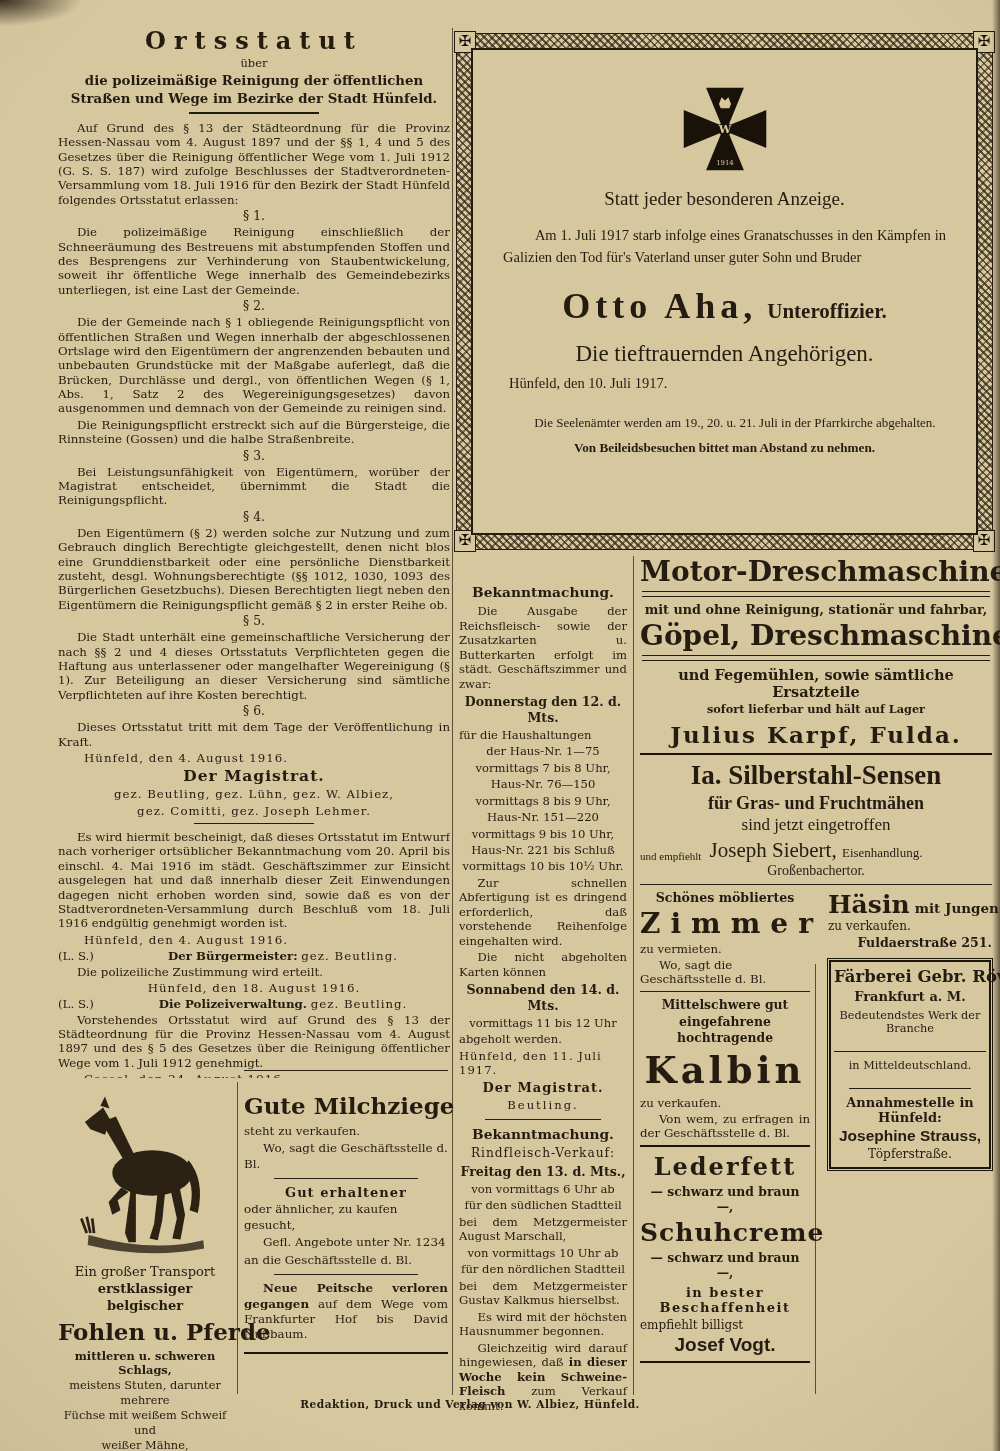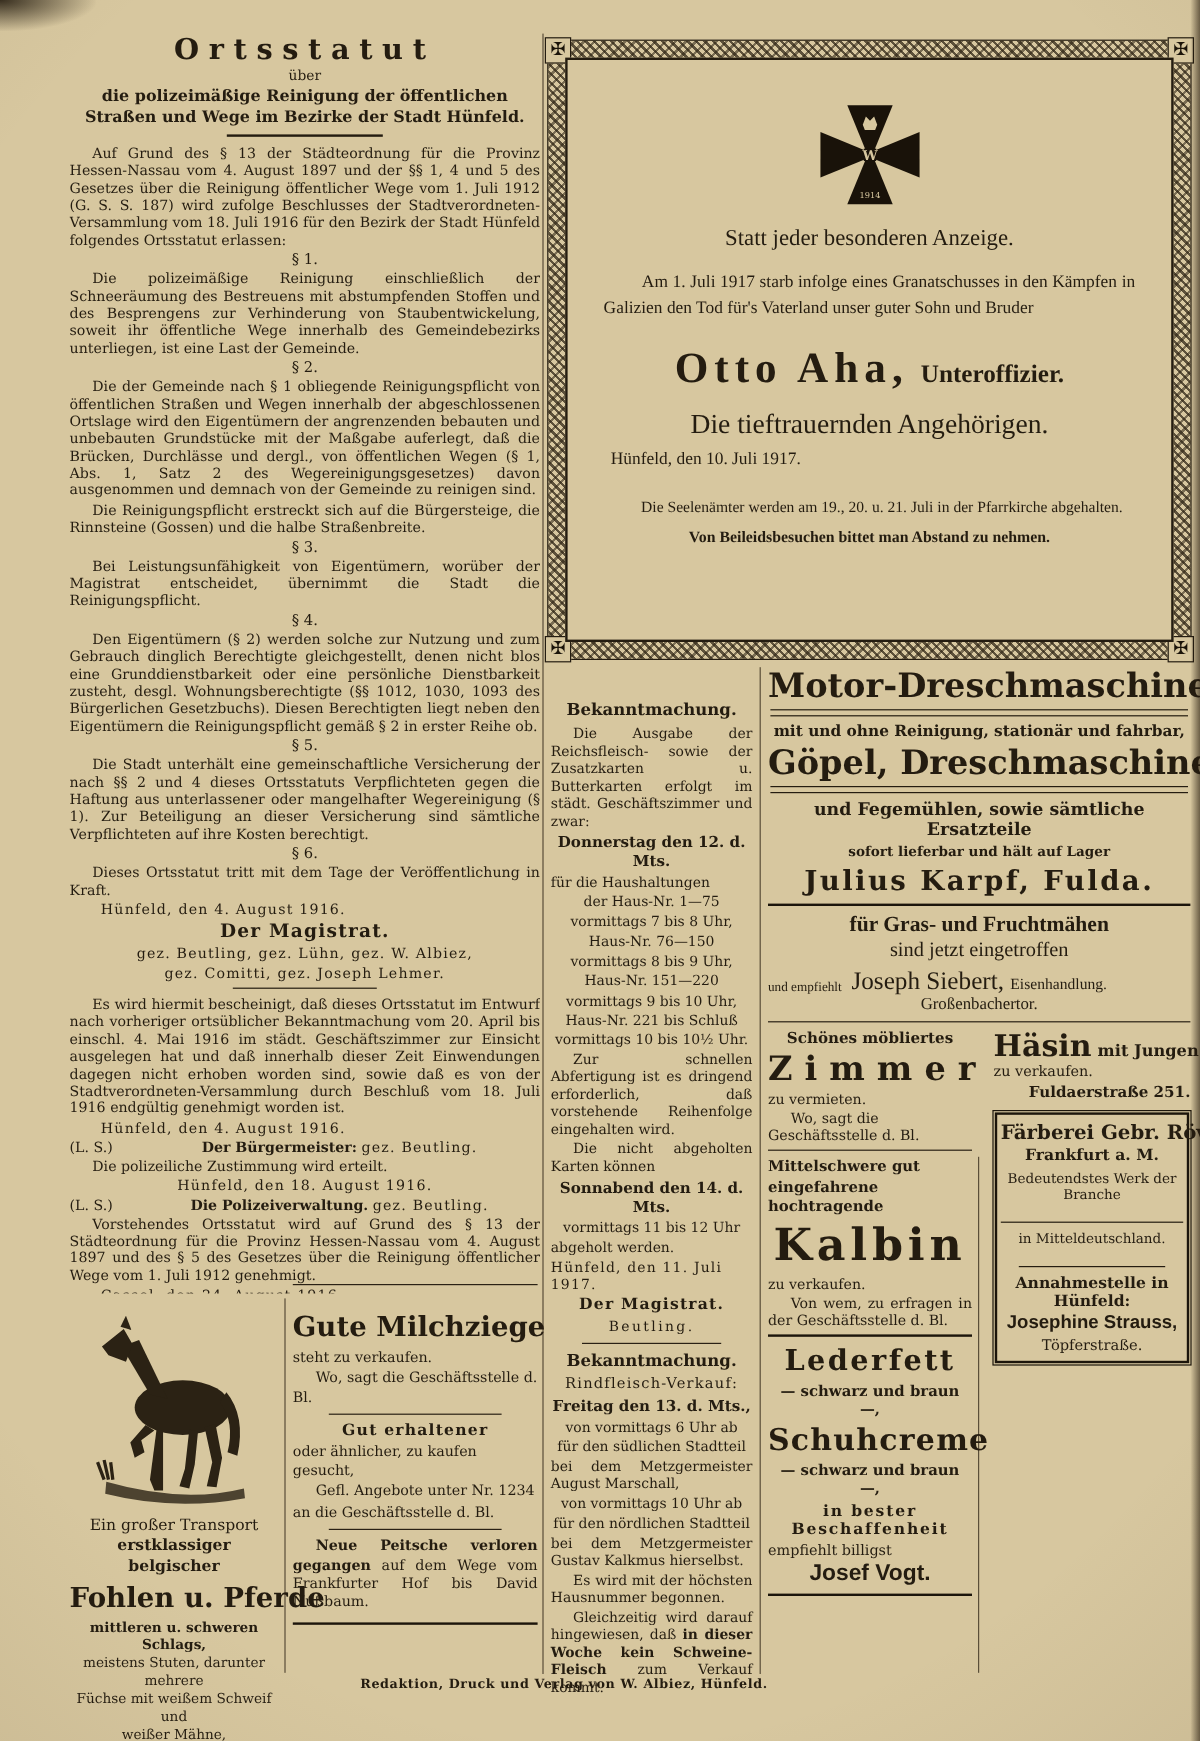--- a/index.html
+++ b/index.html
@@ -91,21 +91,21 @@
   .ad-sensen .name{font-size:21px;}
   .ad-sensen .name small{font-size:13px;}
   .ad-sensen .tor{font-size:14px;margin-top:0;}
   .subcols{display:flex;margin-top:5px;}
   .sub-left{width:170px;padding-right:8px;}
   .sub-right{width:164px;padding-left:10px;}
   .ad-zimmer .z1{text-align:center;font-weight:bold;font-size:12.6px;}
   .ad-zimmer .z2{text-align:center;font-weight:bold;font-size:28px;letter-spacing:10px;margin:2px 0;}
   .ad-zimmer p{font-size:11.8px;}
   .ad-kalbin{margin-top:4px;}
-  .ad-kalbin .k1{font-weight:bold;font-size:12.4px;line-height:1.3;}
+  .ad-kalbin .k1{text-align:center;font-weight:bold;font-size:12.4px;line-height:1.3;}
   .ad-kalbin .k2{text-align:center;font-weight:bold;font-size:37px;letter-spacing:4px;margin:2px 0 4px;}
   .ad-kalbin p{font-size:11.8px;}
   .ad-leder{text-align:center;margin-top:4px;}
   .ad-leder .l1{font-size:24px;font-weight:bold;letter-spacing:2px;}
   .ad-leder .dash{font-size:12.4px;font-weight:bold;margin:3px 0;}
   .ad-leder .l2{font-size:25px;font-weight:bold;letter-spacing:1px;margin-top:4px;}
   .ad-leder .best{font-size:13px;font-weight:bold;letter-spacing:1.5px;margin-top:5px;}
   .ad-leder .emp{font-size:12px;text-align:left;margin-top:3px;}
   .ad-leder .vogt{font-size:19px;font-weight:bold;font-family:"Liberation Sans",sans-serif;margin:2px 0 4px;}
   .ad-haesin .h1{white-space:nowrap;}
@@ -269,20 +269,21 @@
       <div class="deco-rule"></div>
       <div class="mid">mit und ohne Reinigung, stationär und fahrbar,</div>
       <div class="big">Göpel, Dreschmaschinen</div>
       <div class="deco-rule"></div>
       <div class="mid2">und Fegemühlen, sowie sämtliche Ersatzteile</div>
       <div class="small">sofort lieferbar und hält auf Lager</div>
       <div class="karpf">Julius Karpf, Fulda.</div>
     </div>
     <div class="hr-thick"></div>
     <div class="ad-sensen">
+      <div class="t1">Ia. Silberstahl-Sensen</div>
       <div class="t2">für Gras- und Fruchtmähen</div>
       <div class="t3">sind jetzt eingetroffen</div>
       <div class="row">
         <span class="emp">und empfiehlt</span>
         <div class="name"><span>Joseph Siebert,</span> <small>Eisenhandlung.</small></div>
         <div class="tor">Großenbachertor.</div>
       </div>
     </div>
     <div class="hr-thin" style="margin:5px 0;border-color:#2a2114"></div>
     <div class="subcols">

